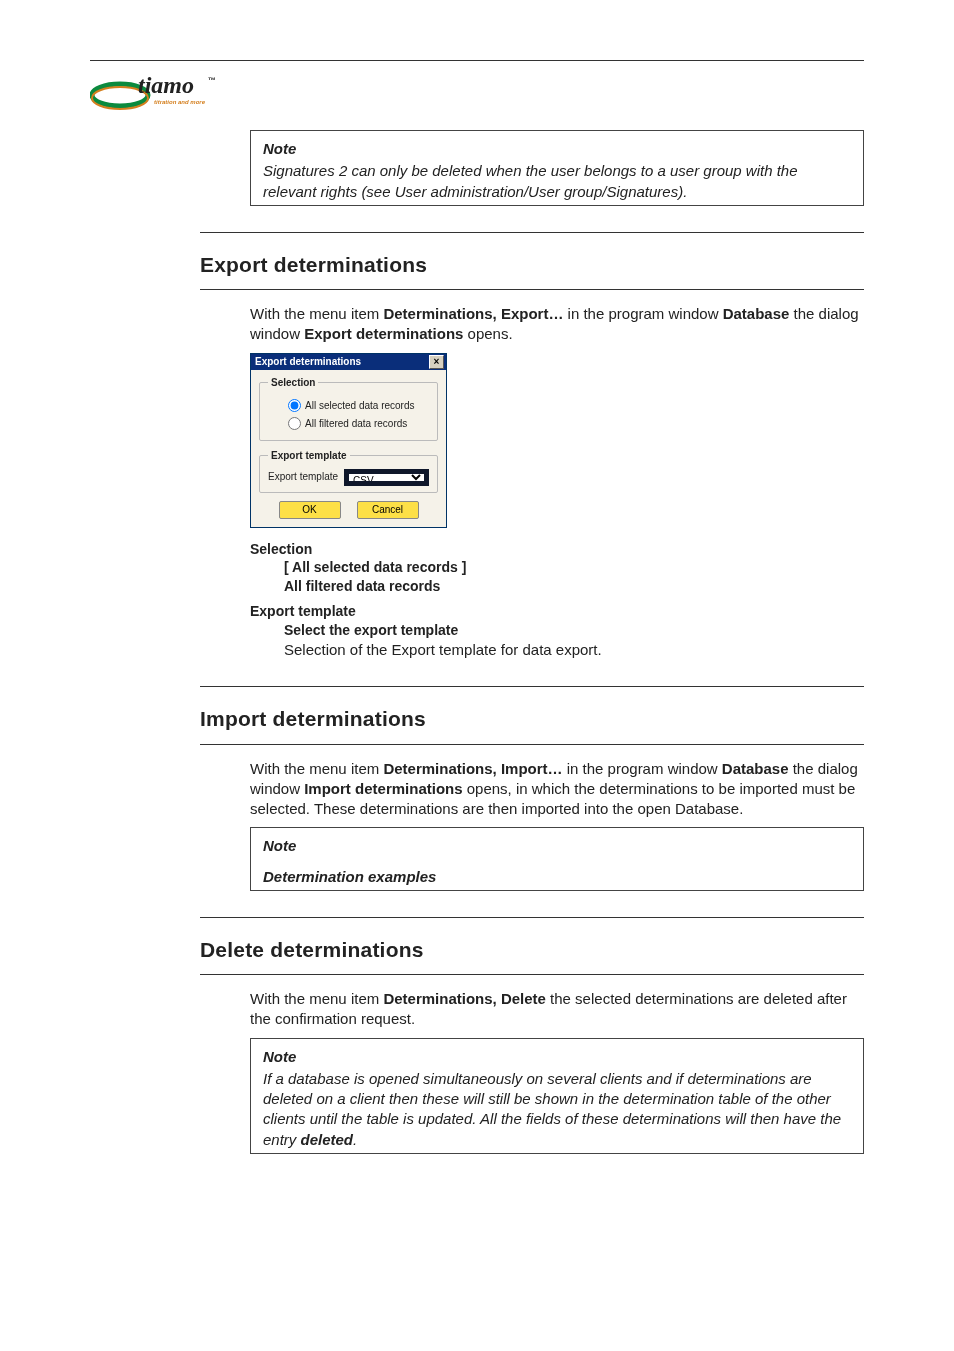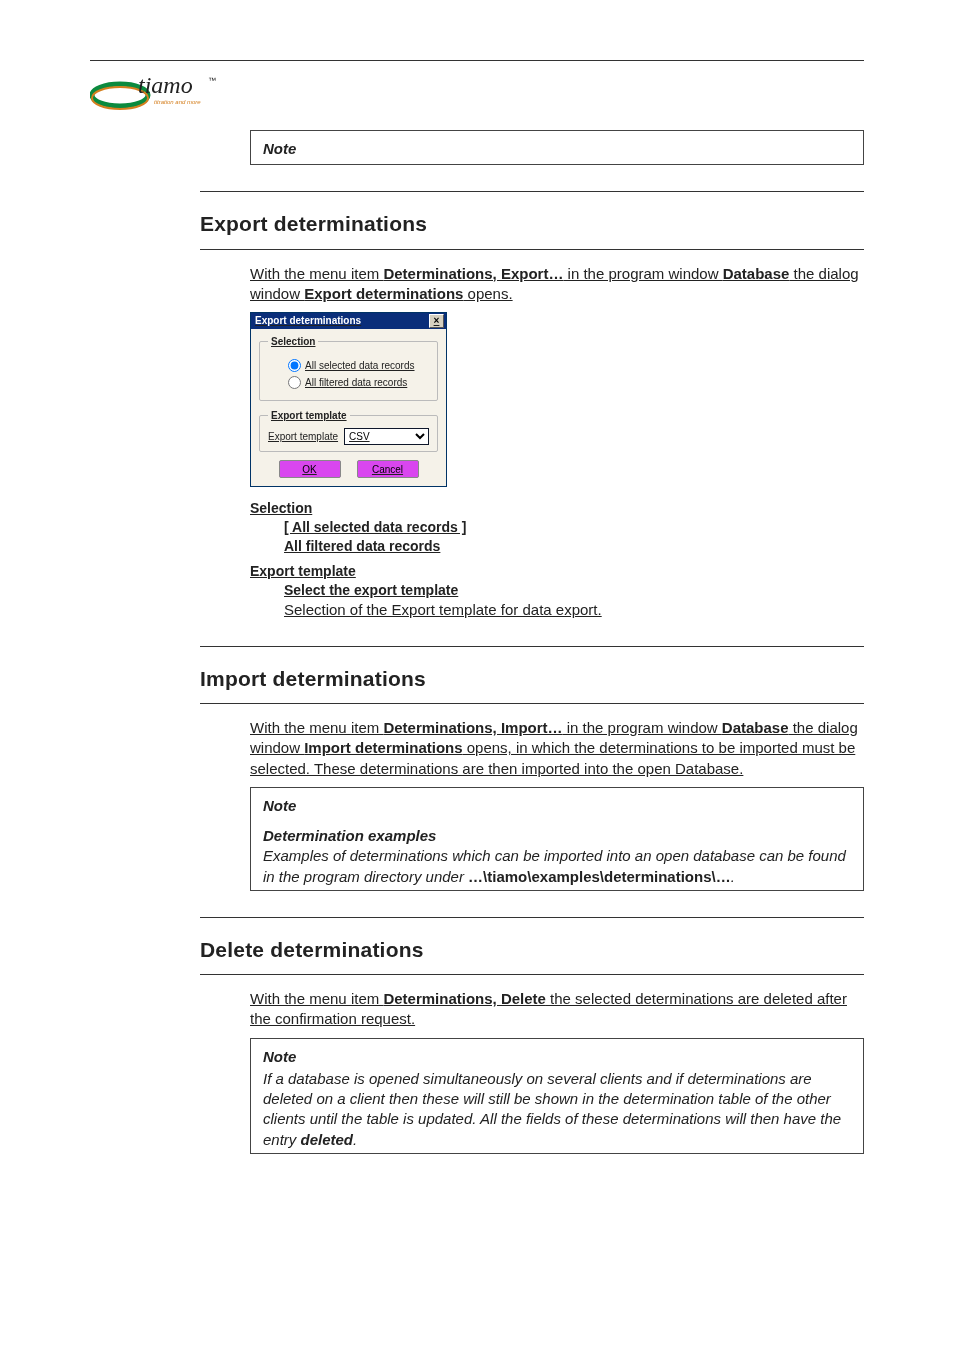--- a/index.html
+++ b/index.html
@@ -11,20 +11,21 @@
     line-height: 1.35;
   }
   .rule {
     border-top: 1.5px solid #333;
     margin: 0 0 6px 0;
   }
   .logo-row {
     display: flex;
     align-items: center;
     margin-bottom: 18px;
+    font-weight: bold;
   }
   .logo {
     width: 130px;
     height: 45px;
   }
   .logo svg { width: 100%; height: 100%; }
   .note-box {
     border: 1px solid #444;
     padding: 8px 12px 3px 12px;
     margin-left: 160px;
@@ -46,21 +47,20 @@
     letter-spacing: 0.2px;
   }
   .section-hr-top, .section-hr-bottom {
     border-top: 1.5px solid #333;
     margin-left: 110px;
   }
   .section-hr-top { margin-top: 26px; }
   .section-hr-bottom { margin-top: 6px; margin-bottom: 14px; }
   .body-block {
     margin-left: 160px;
-    text-decoration: underline;
   }
   p { margin: 0 0 8px 0; }
   .bold { font-weight: bold; }
   .iandb { font-weight: bold; font-style: italic; }
 
   .dialog {
     width: 195px;
     border: 1px solid #036;
     font-family: Tahoma, Arial, sans-serif;
     font-size: 10px;
@@ -113,36 +113,36 @@
   .radio-row input { margin: 0; }
   .tmpl-row {
     display: flex;
     align-items: center;
     gap: 6px;
   }
   .tmpl-row select {
     flex: 1;
     font-size: 10px;
     height: 17px;
-    border: 1px solid #0f172a;
+    border: 5px solid #0f172a;
     background: #fff;
   }
   .dialog-buttons {
     display: flex;
     justify-content: center;
     gap: 16px;
     margin-top: 6px;
   }
   .dialog-buttons button {
     width: 62px;
     height: 18px;
     font-size: 10px;
     border: 1px solid #888;
     border-radius: 2px;
-    background: #d946ef;
+    background: #fde047;
     cursor: pointer;
   }
 
   .def-list-heading {
     font-weight: bold;
     font-size: 14px;
     margin-top: 6px;
   }
   .def-sub {
     margin-left: 34px;
@@ -173,20 +173,21 @@
       <ellipse cx="30" cy="28" rx="28" ry="11" fill="none" stroke="#d47f1e" stroke-width="2" transform="translate(0,3)"></ellipse>
       <text x="48" y="26" font-family="Georgia, 'Times New Roman', serif" font-style="italic" font-size="24" fill="#222">tiamo</text>
       <text x="118" y="16" font-size="8" fill="#222">™</text>
       <text x="64" y="37" font-size="6" fill="#d47f1e" font-style="italic">titration and more</text>
     </svg>
   </div>
 </div>
 
 <div class="note-box">
   <div class="note-title">Note</div>
+  <div class="note-body">Signatures 2 can only be deleted when the user belongs to a user group with the relevant rights (see User administration/User group/Signatures).</div>
 </div>
 
 <div class="section-hr-top"></div>
 <div class="section-heading">Export determinations</div>
 <div class="section-hr-bottom"></div>
 
 <div class="body-block">
   <p>
     <span>With the menu item </span><span class="bold">Determinations, Export…</span><span> in the program window </span><span class="bold">Database</span><span> the dialog window </span><span class="bold">Export determinations</span><span> opens.</span>
   </p>
@@ -242,23 +243,20 @@
 
 <div class="body-block">
   <p>
     <span>With the menu item </span><span class="bold">Determinations, Import…</span><span> in the program window </span><span class="bold">Database</span><span> the dialog window </span><span class="bold">Import determinations</span><span> opens, in which the determinations to be imported must be selected. These determinations are then imported into the open Database.</span>
   </p>
 </div>
 
 <div class="note-box">
   <div class="note-title">Note</div>
   <div class="note-sub">Determination examples</div>
-  <div class="note-body">
-    <span>Examples of determinations which can be imported into an open database can be found in the program directory under </span><span class="notebold">…\tiamo\examples\determinations\…</span><span>.</span>
-  </div>
 </div>
 
 <div class="section-hr-top"></div>
 <div class="section-heading">Delete determinations</div>
 <div class="section-hr-bottom"></div>
 
 <div class="body-block">
   <p>
     <span>With the menu item </span><span class="bold">Determinations, Delete</span><span> the selected determinations are deleted after the confirmation request.</span>
   </p>

